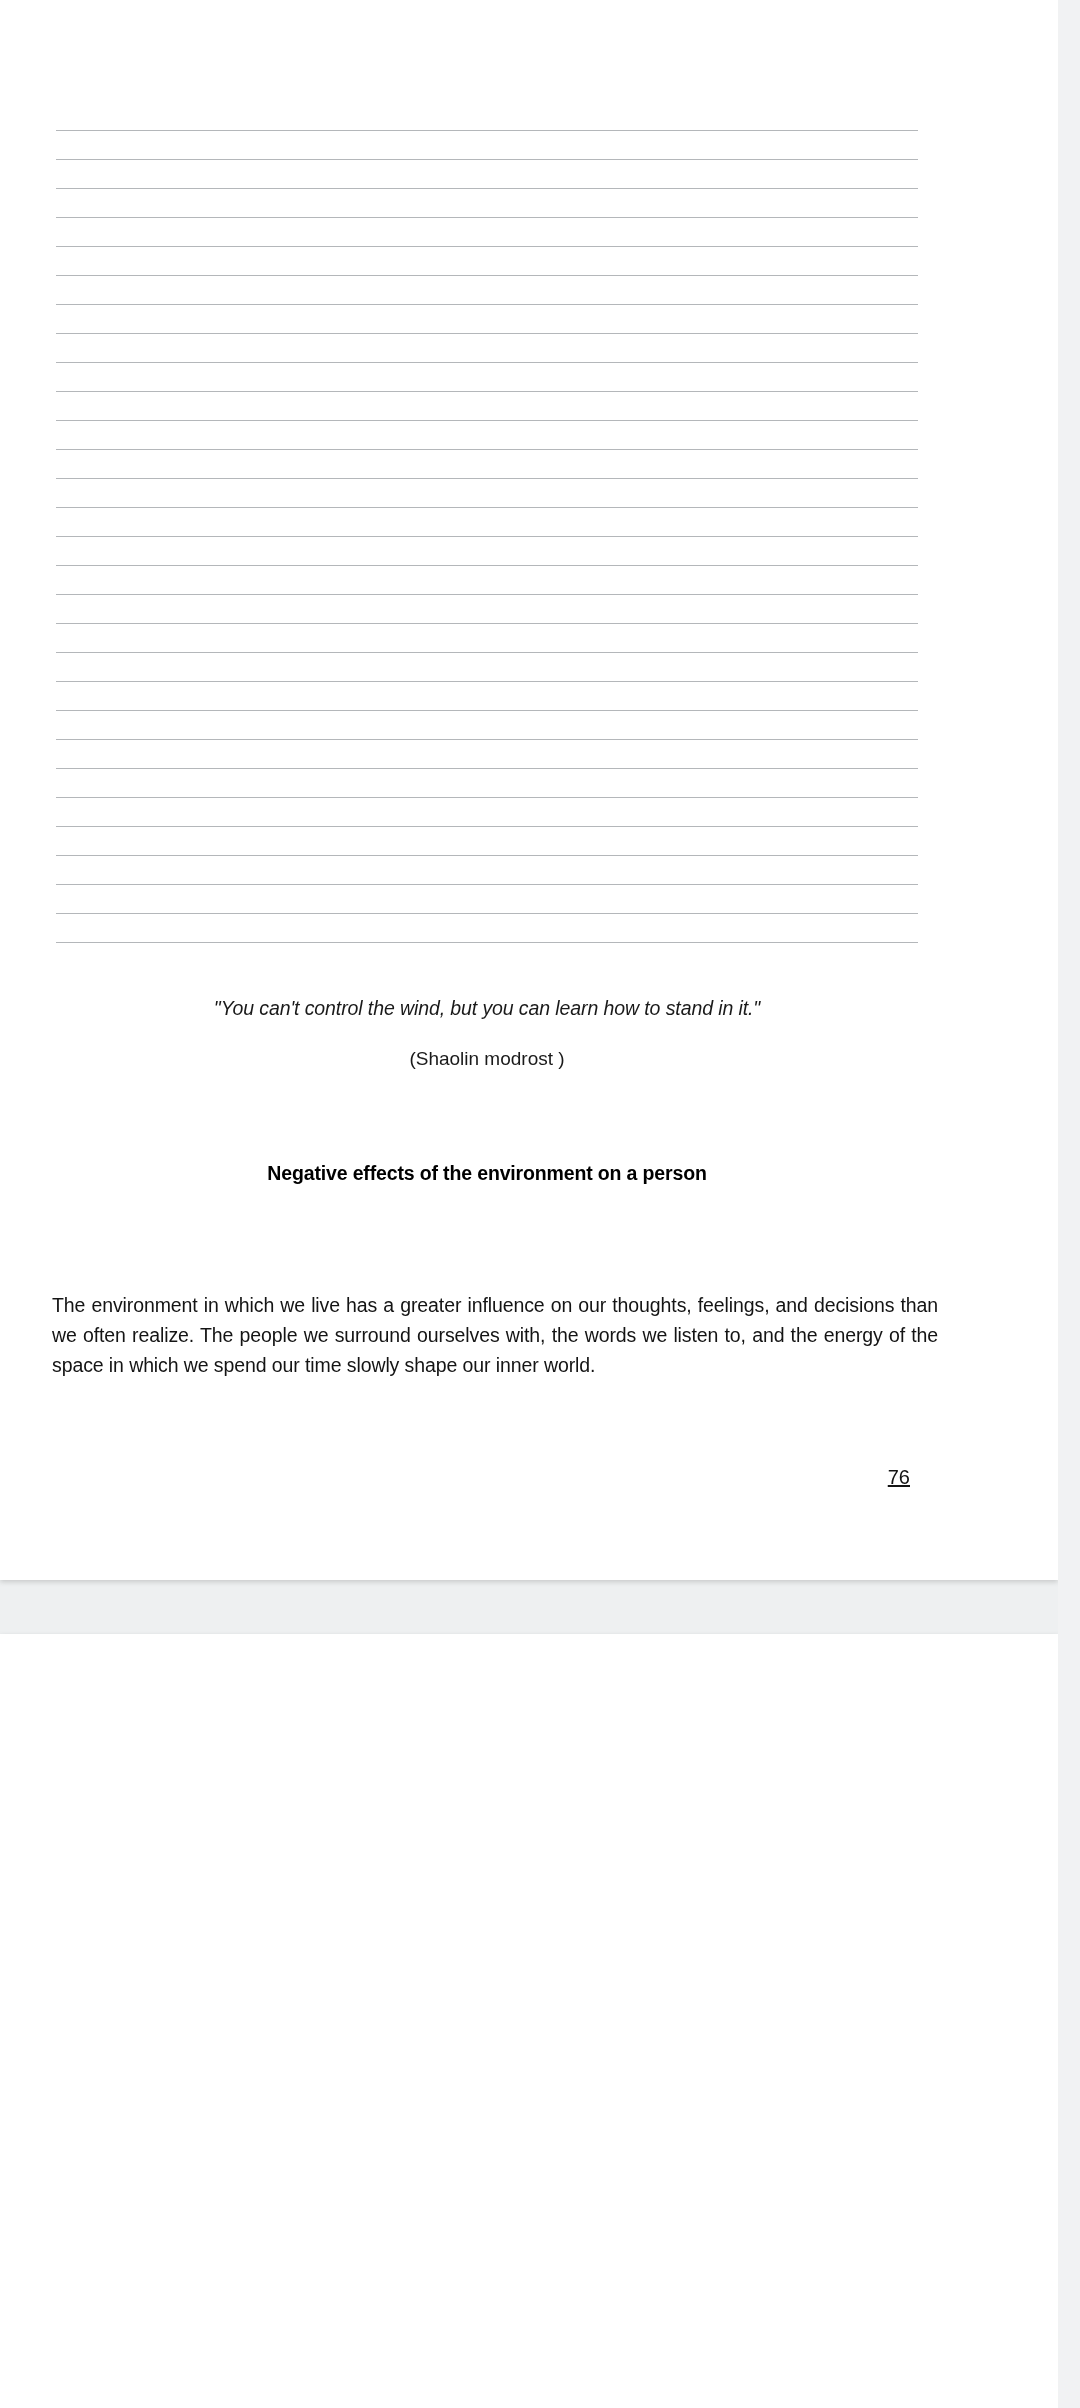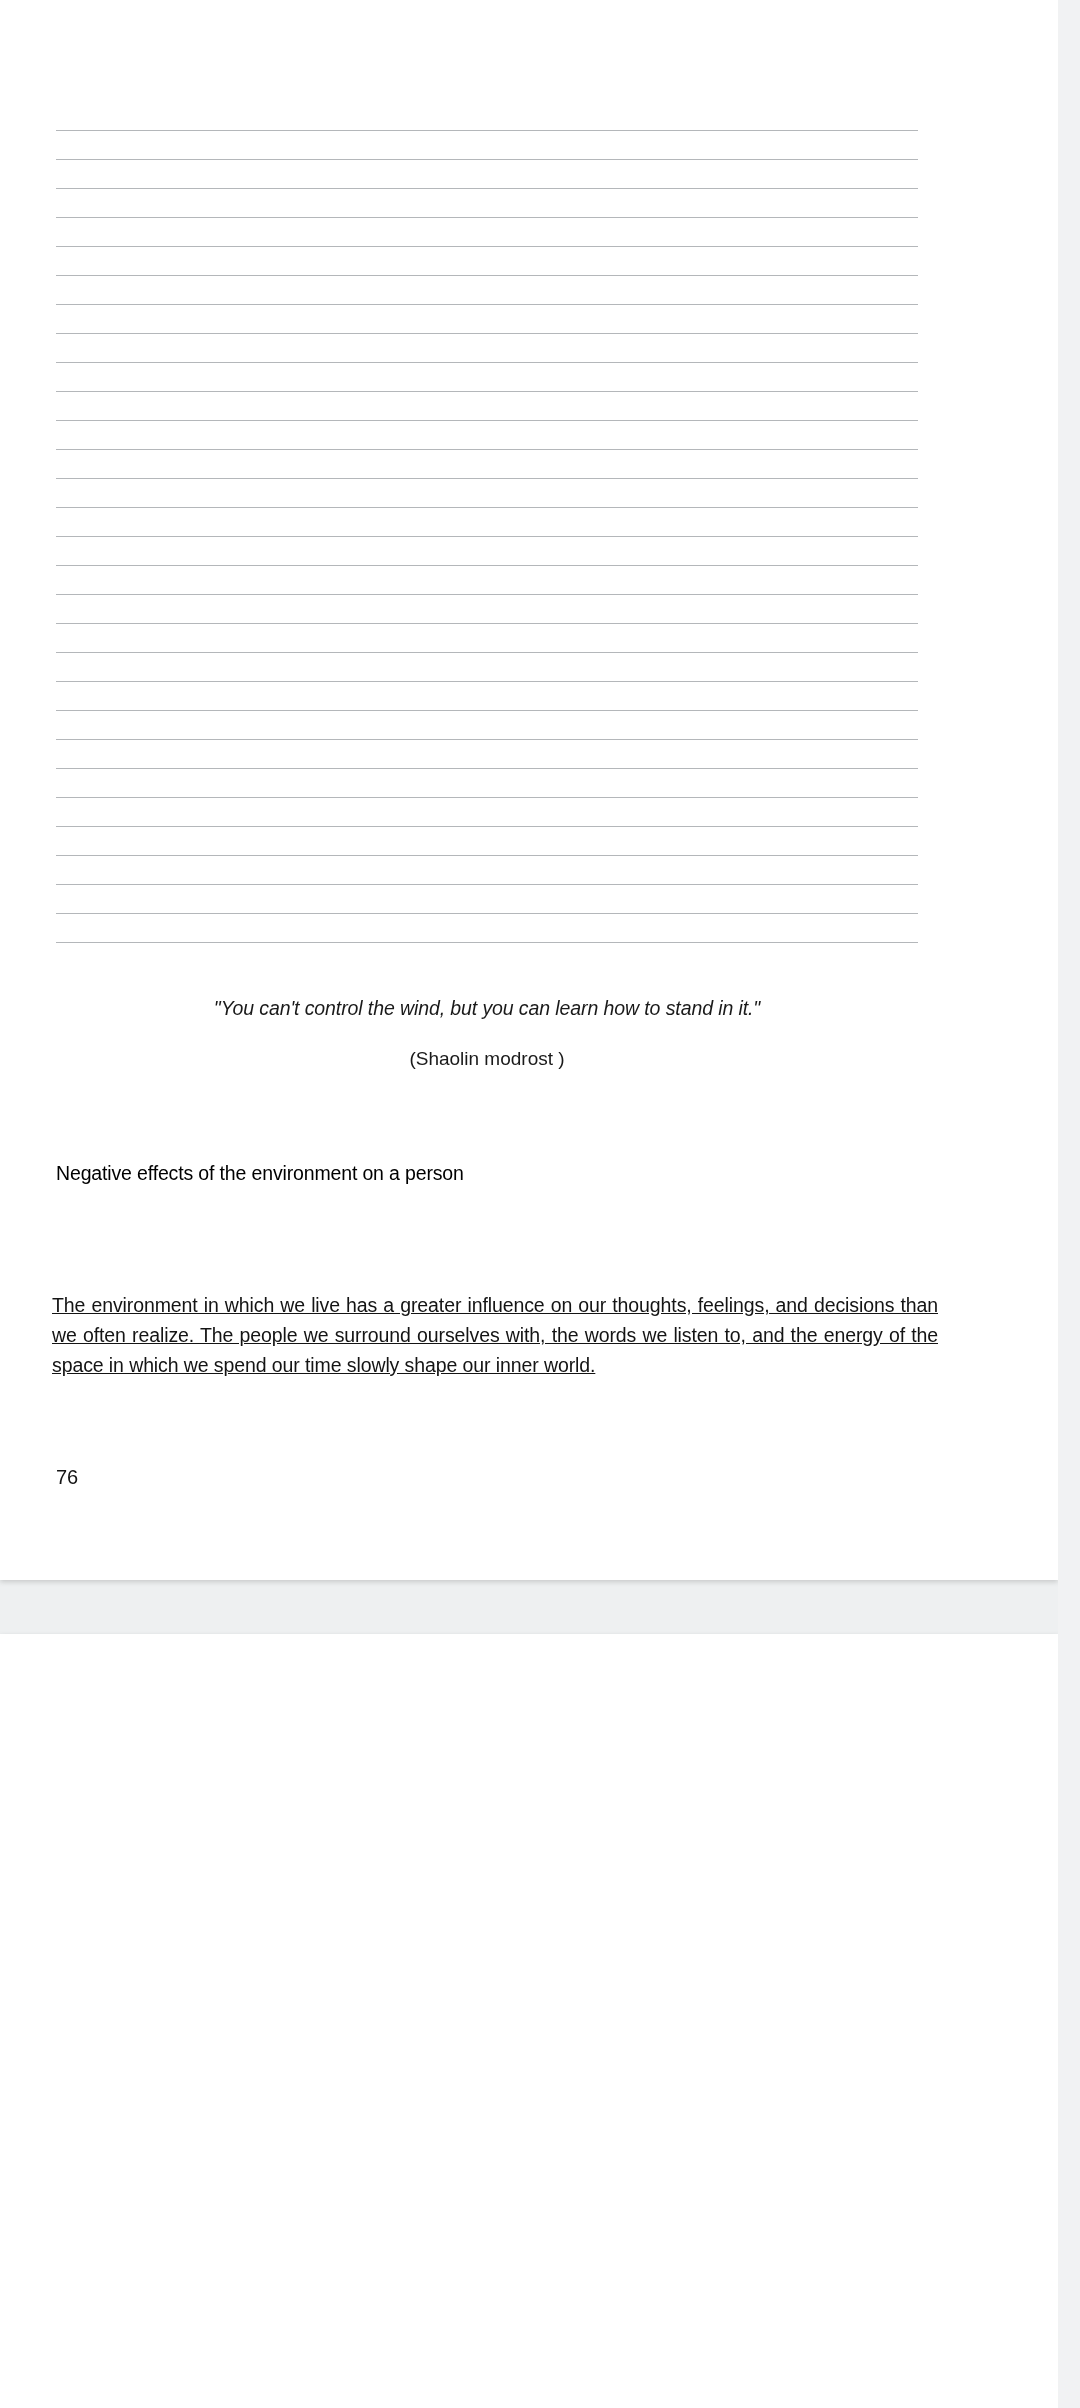--- a/index.html
+++ b/index.html
@@ -66,47 +66,47 @@
   .quote-source {
     position:absolute; left:56px; top:1056px;
     width:862px;
     text-align:center;
     font-size:19px;
     color:#1a1a1a;
   }
 
   
   .heading {
-    text-align:left;
-    font-weight:normal;
+    text-align:center;
+    font-weight:bold;
     font-size:19.5px;
     color:#000;
     letter-spacing:-0.15px;
   }
   .heading-one { position:absolute; left:56px; top:1170px; width:862px; }
 
   
   .body-text {
     font-size:19.5px;
     color:#141414;
     text-align:justify;
     letter-spacing:-0.1px;
   }
   .para-p1 {
     position:absolute; left:52px; top:1298px;
     width:886px;
     line-height:30px;
-    text-decoration:underline;
   }
   .page-number {
     position:absolute; left:56px; top:1474px;
     width:854px;
-    text-align:left;
+    text-align:right;
     font-size:20px;
     color:#141414;
+    text-decoration:underline;
   }
 </style>
 </head>
 <body>
 
 <div class="viewer">
 
   <div class="page page-one">
 
     <div class="ruled">

